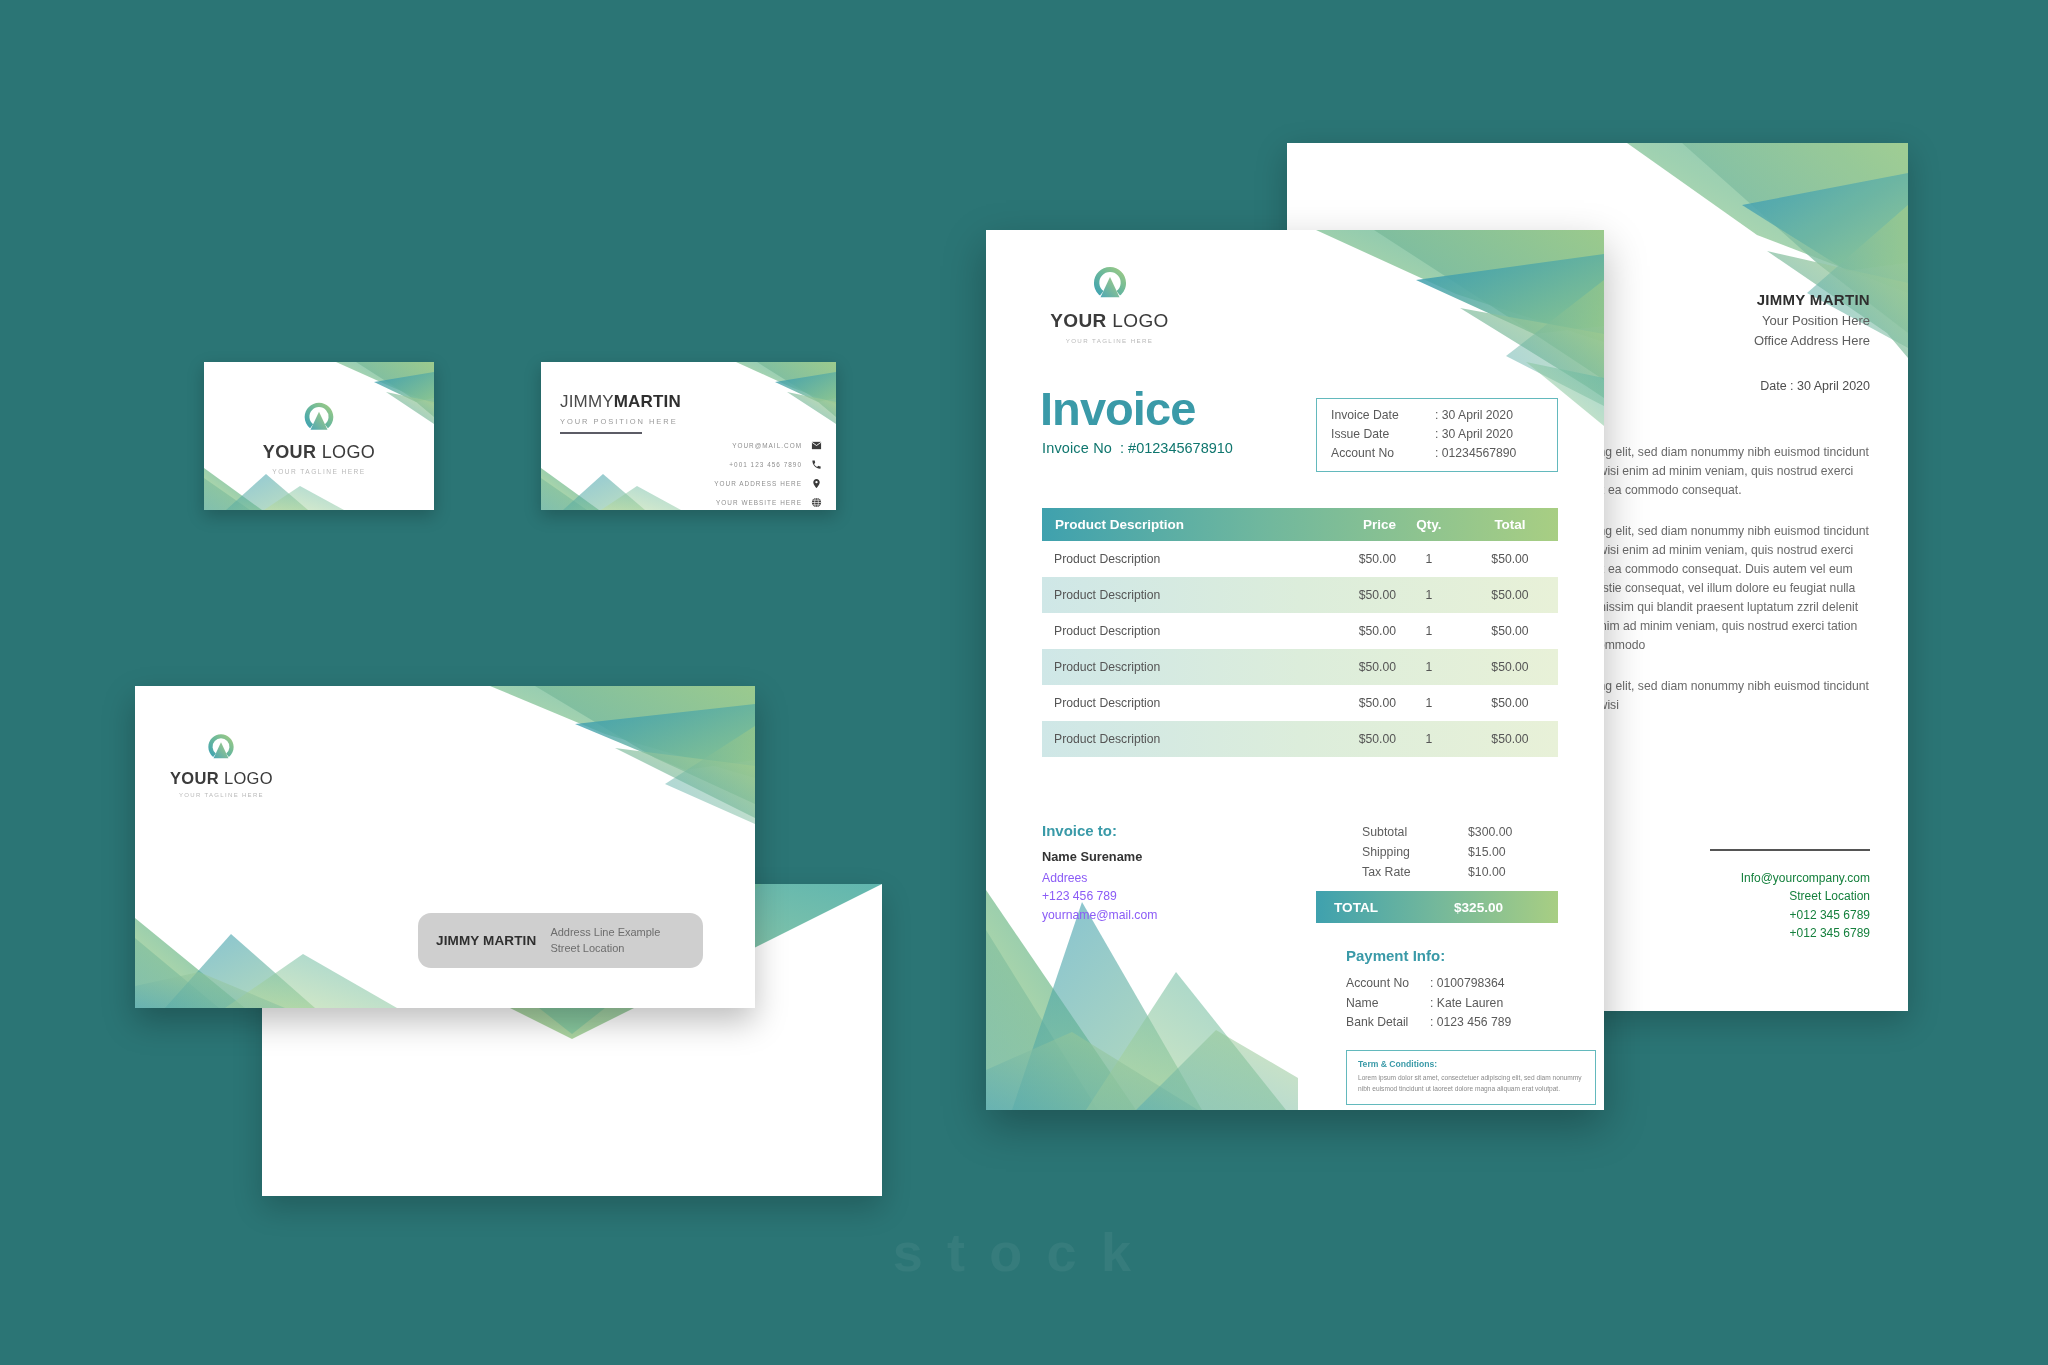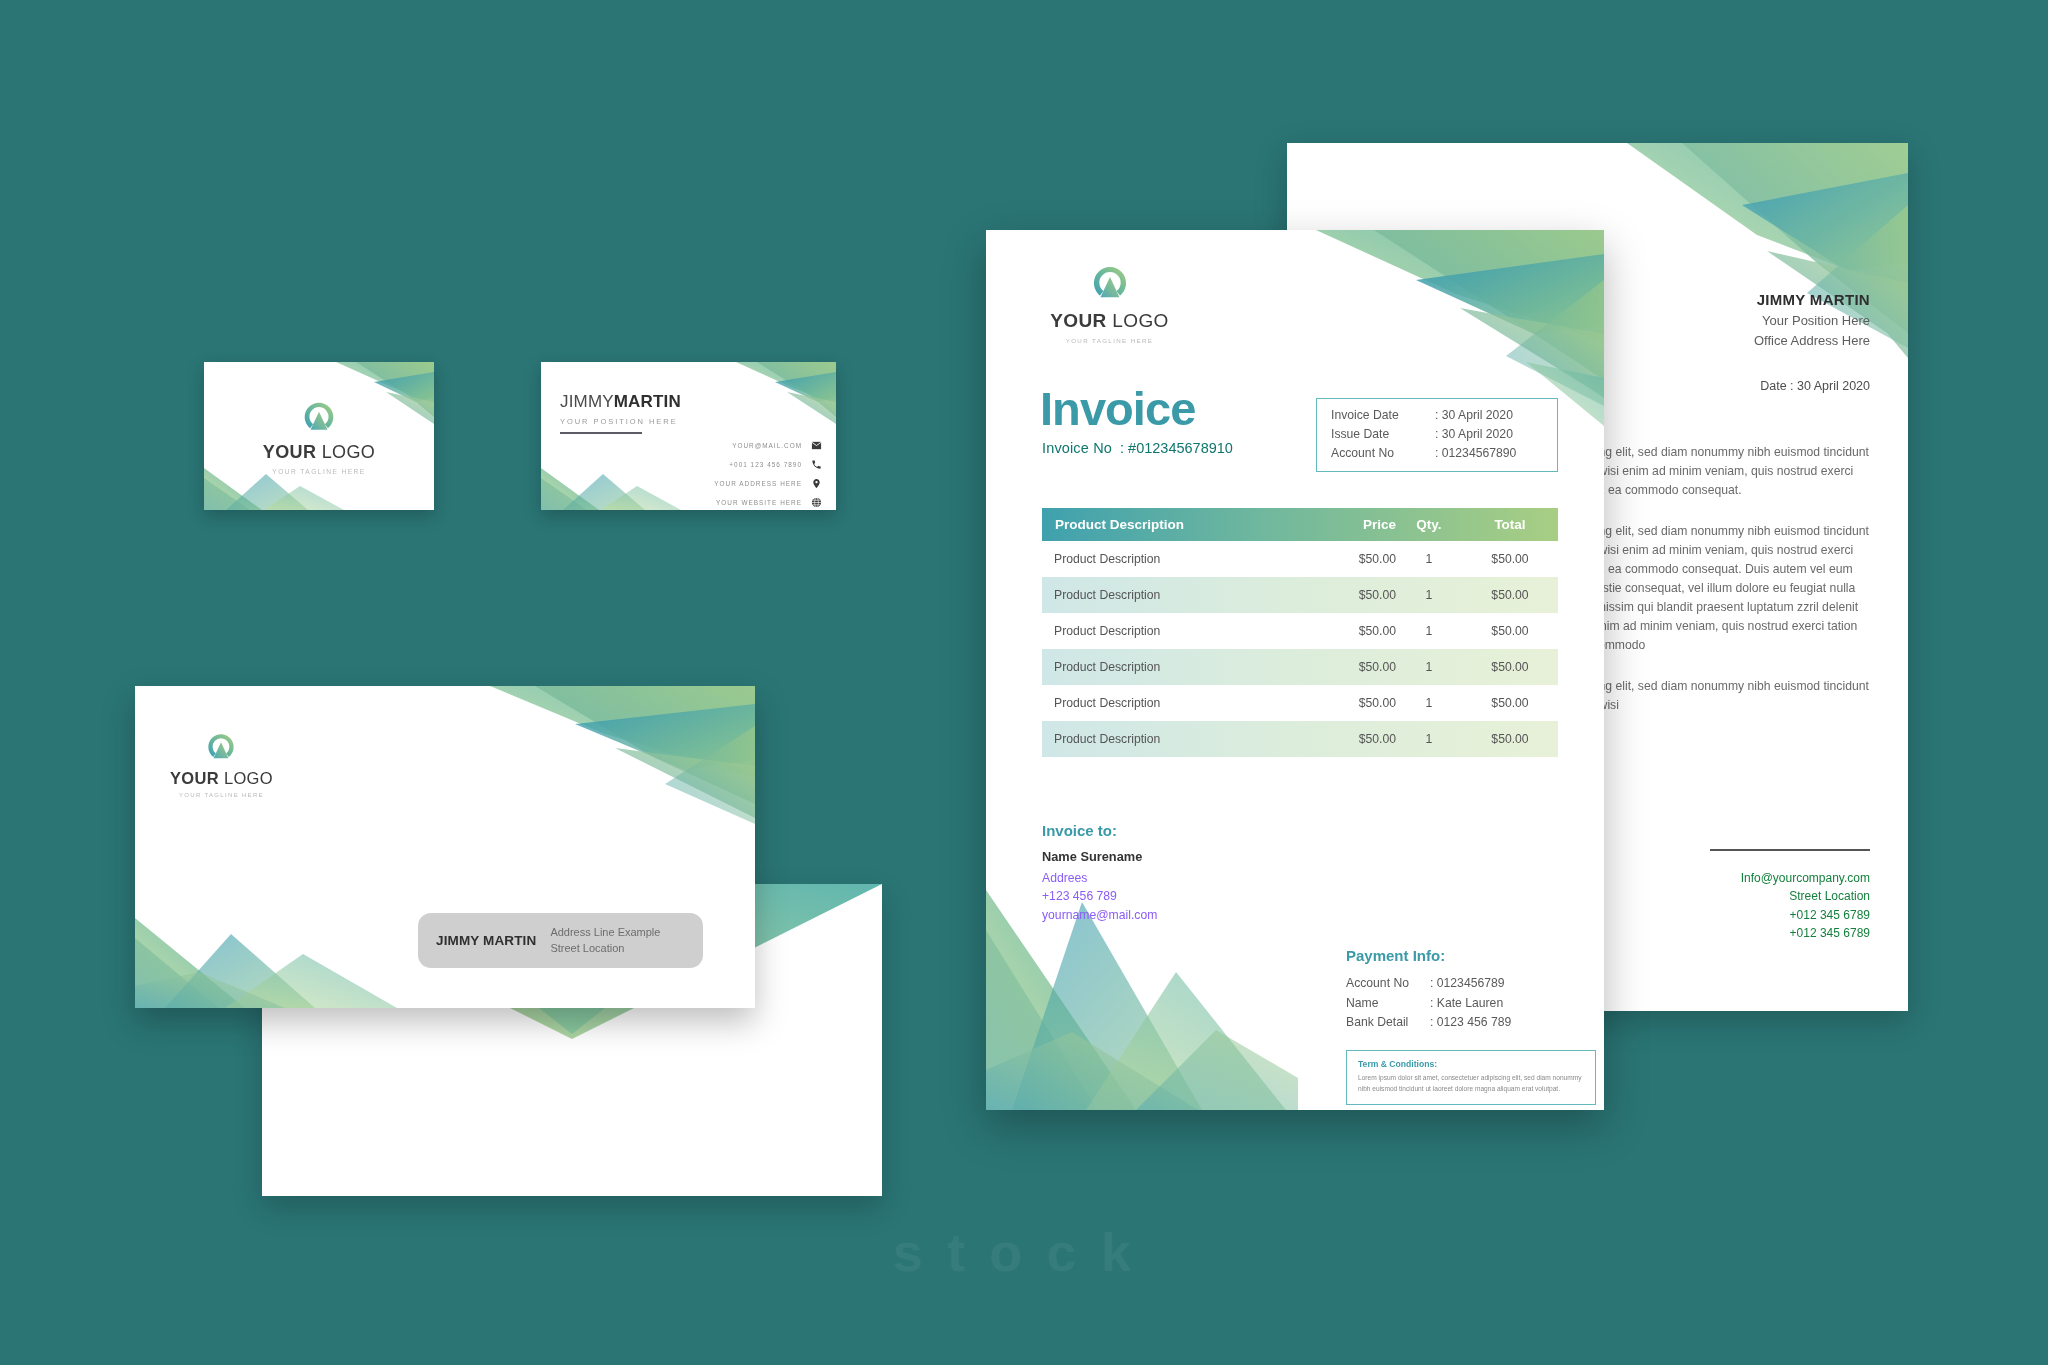--- a/index.html
+++ b/index.html
@@ -448,26 +448,44 @@
       </div>
 
       <div class="inv-to">
         <div class="sec-h">Invoice to:</div>
         <div class="nm">Name Surename</div>
         <div class="ln">Addrees</div>
         <div class="ln">+123 456 789</div>
         <div class="ln">yourname@mail.com</div>
       </div>
 
+      <div class="inv-sums">
+        <div class="sum-row">
+          <span class="k">Subtotal</span>
+          <span class="v">$300.00</span>
+        </div>
+        <div class="sum-row">
+          <span class="k">Shipping</span>
+          <span class="v">$15.00</span>
+        </div>
+        <div class="sum-row">
+          <span class="k">Tax Rate</span>
+          <span class="v">$10.00</span>
+        </div>
+        <div class="total-row">
+          <span class="k">TOTAL</span>
+          <span class="v">$325.00</span>
+        </div>
+      </div>
 
       <div class="pay-info">
         <div class="sec-h">Payment Info:</div>
         <div class="pay-row">
           <span class="k">Account No</span>
-          <span class="v">: 0123456789</span>
+          <span class="v">: 0100798364</span>
         </div>
         <div class="pay-row">
           <span class="k">Name</span>
           <span class="v">: Kate Lauren</span>
         </div>
         <div class="pay-row">
           <span class="k">Bank Detail</span>
           <span class="v">: 0123 456 789</span>
         </div>
       </div>

